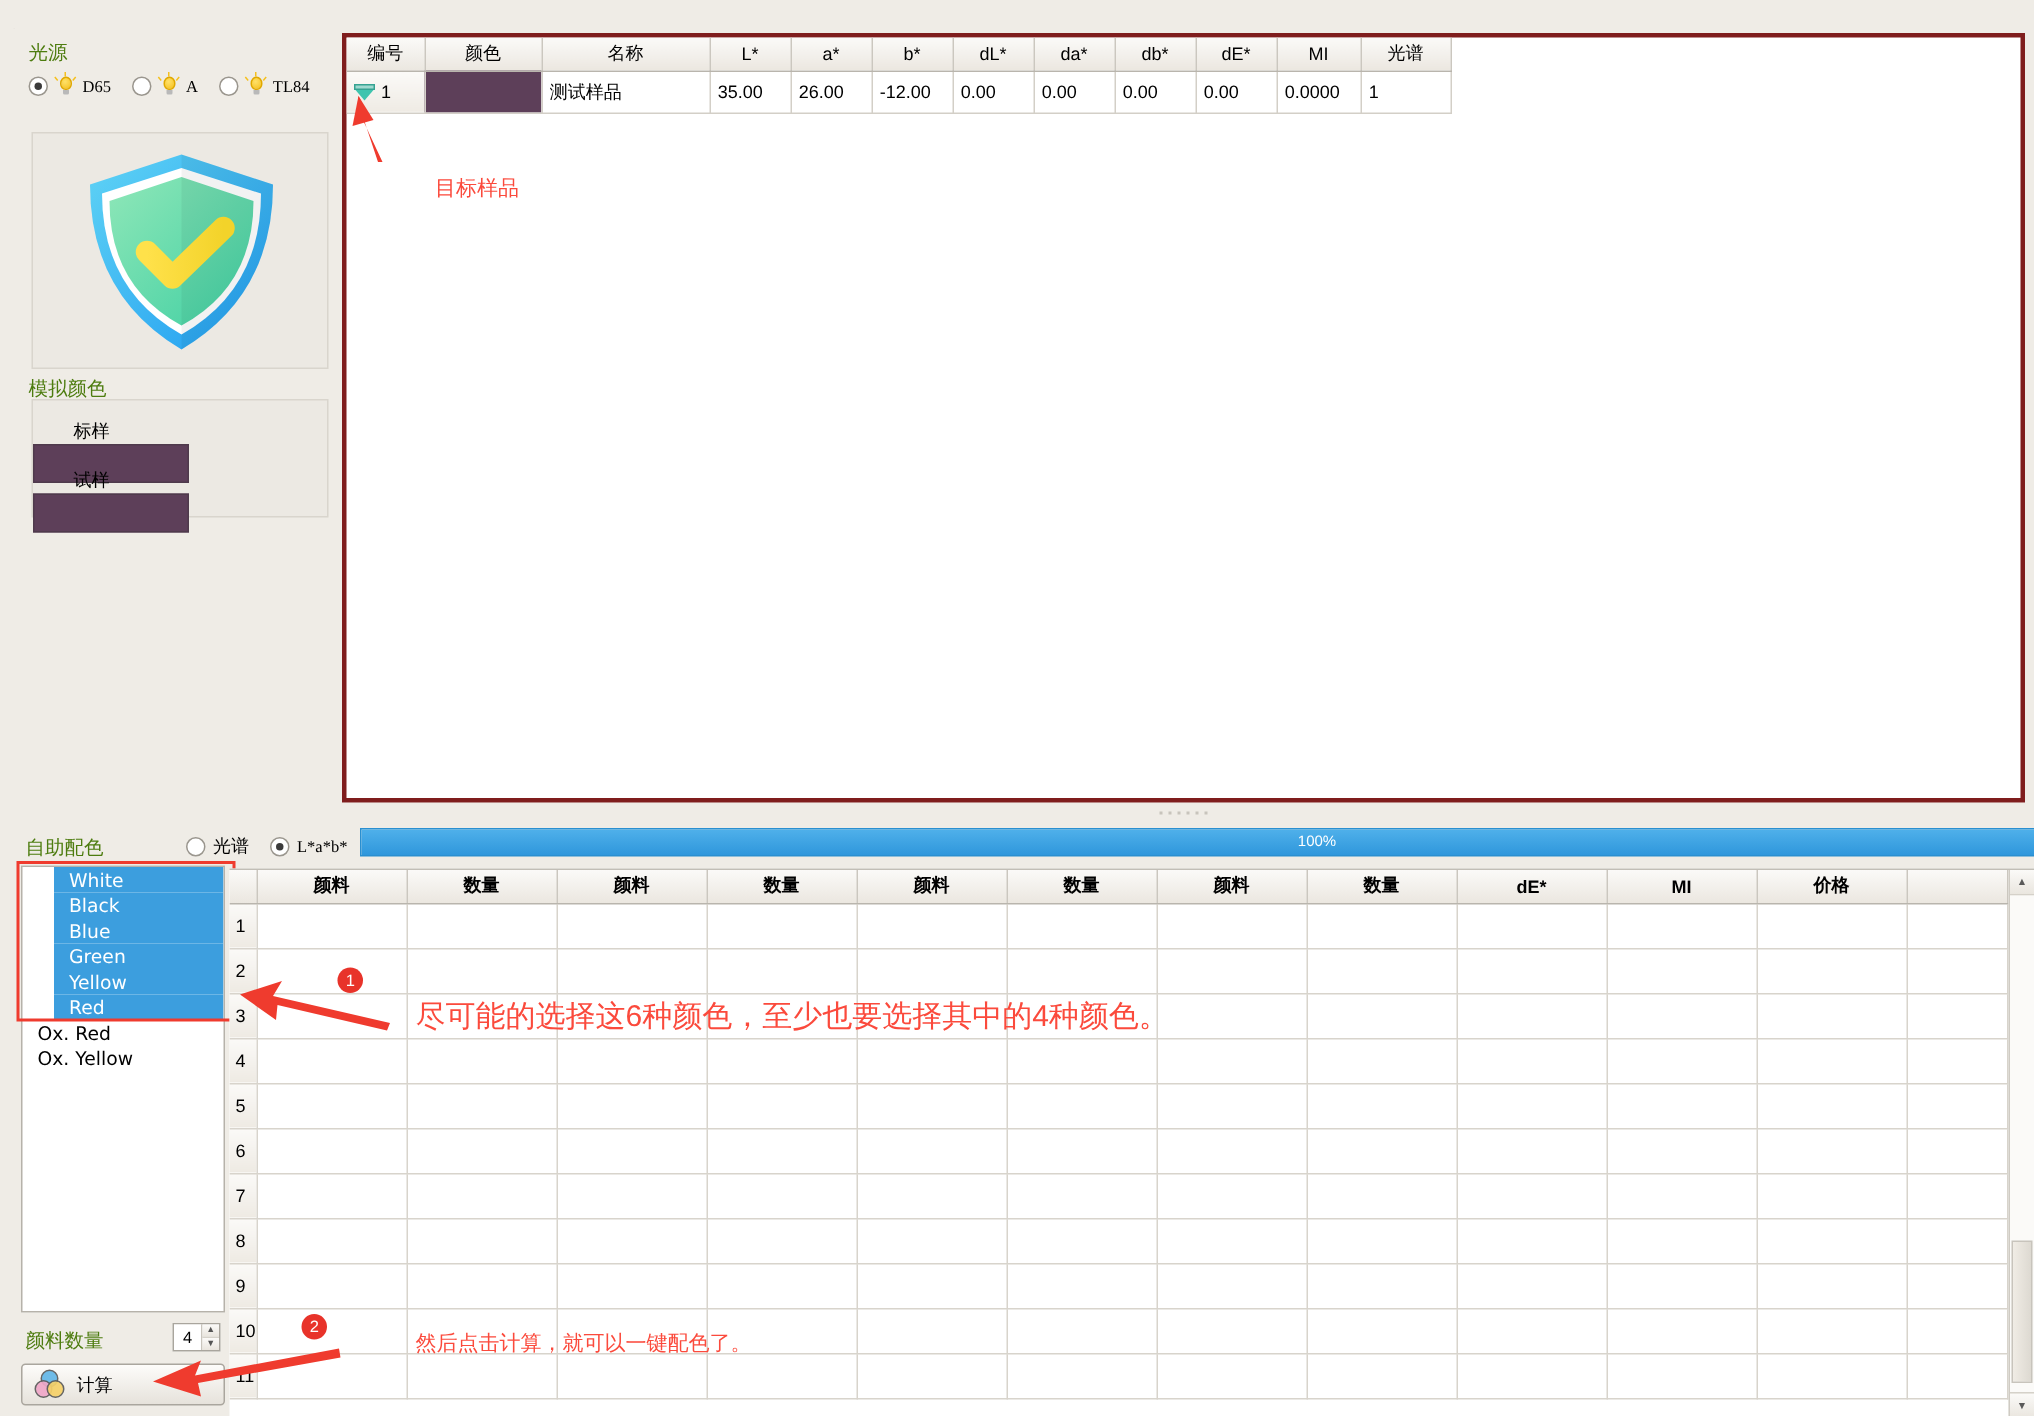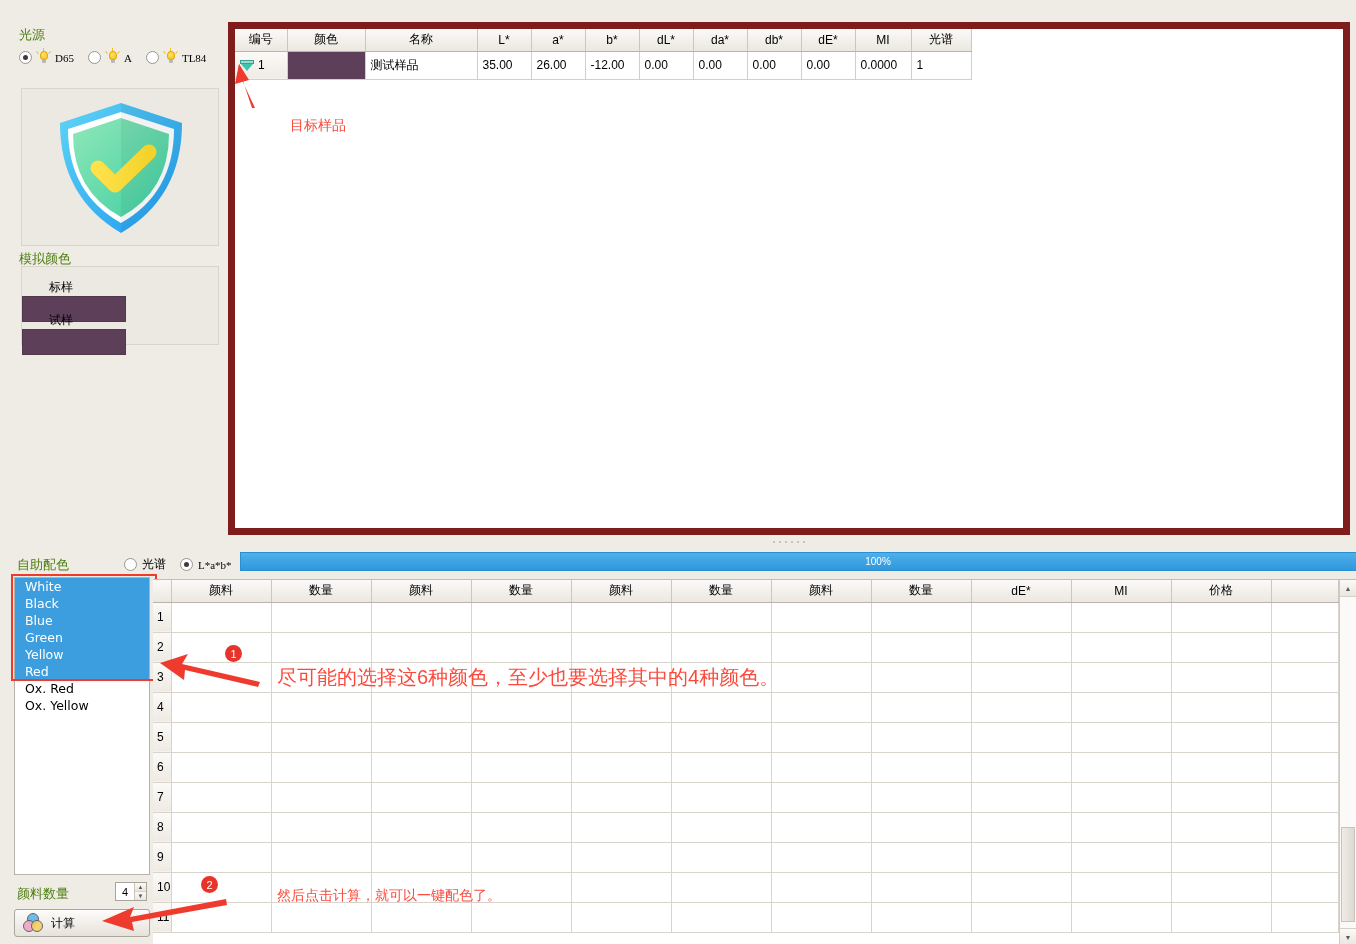--- a/index.html
+++ b/index.html
@@ -106,21 +106,21 @@
   
   .list-box {
     position: absolute; left: 14px; top: 577px; width: 136px; height: 298px;
     background: #fff; border: 1px solid #b6b2aa; overflow: hidden;
   }
   .list-item {
     height: 17px; line-height: 17px; padding-left: 10px;
     font-size: 12.5px; color: #000;
     font-family: "DejaVu Sans", sans-serif;
   }
-  .list-item.sel { background: #3c9ede; color: #fff; }
+  .list-item.sel { background: #3c9ede; color: #fff; margin-left: 21px; }
   .red-hl {
     position: absolute; left: 11px; top: 574px; width: 146px; height: 107px;
     border: 2px solid #ef3b2e; pointer-events: none;
   }
 
   .spin-wrap {
     position: absolute; left: 115px; top: 882px;
     width: 32px; height: 19px;
     display: flex; border: 1px solid #a9a59d; background: #fff;
   }
@@ -147,21 +147,21 @@
     position: absolute; width: 12px; height: 12px; border-radius: 50%;
     border: 1px solid #5a5a5a; opacity: .92;
   }
   .calc-icon .c1 { left: 4px; top: 0px;  background: #63b7e8; }
   .calc-icon .c2 { left: 0px; top: 7px;  background: #f0a7c8; }
   .calc-icon .c3 { left: 8px; top: 7px;  background: #f6d169; }
 
   
   .top-table-wrap {
     position: absolute; left: 228px; top: 22px; width: 1122px; height: 513px;
-    background: #fff; border: 7px solid #7f1d1d;
+    background: #fff; border: 3px solid #7f1d1d;
     overflow: hidden;
   }
   table.grid { border-collapse: collapse; table-layout: fixed; }
   table.grid th {
     background: linear-gradient(#fbfaf8, #ebe7e0);
     border-right: 1px solid #cbc7bf;
     border-bottom: 1px solid #b9b5ad;
     height: 22px; font-weight: normal; font-size: 12px; color: #000;
   }
   table.grid td {
@@ -211,21 +211,21 @@
   .bottom-wrap {
     position: absolute; left: 153px; top: 579px; width: 1203px; height: 365px;
     background: #fff; overflow: hidden;
     border-top: 1px solid #c2beb6;
   }
   table.grid2 { border-collapse: collapse; table-layout: fixed; width: 1185px; }
   table.grid2 th {
     background: linear-gradient(#fbfaf8, #ebe7e0);
     border-right: 1px solid #cbc7bf;
     border-bottom: 1px solid #b9b5ad;
-    height: 22px; font-weight: normal; font-size: 12px;
+    height: 22px; font-weight: bold; font-size: 12px;
   }
   table.grid2 td {
     border-right: 1px solid #d8d4cc;
     border-bottom: 1px solid #d8d4cc;
     height: 30px; background: #fff;
   }
   td.rownum {
     background: linear-gradient(#fbfaf8, #eeeae3) !important;
     font-size: 12px; text-align: left; padding-left: 4px; color: #000;
   }

